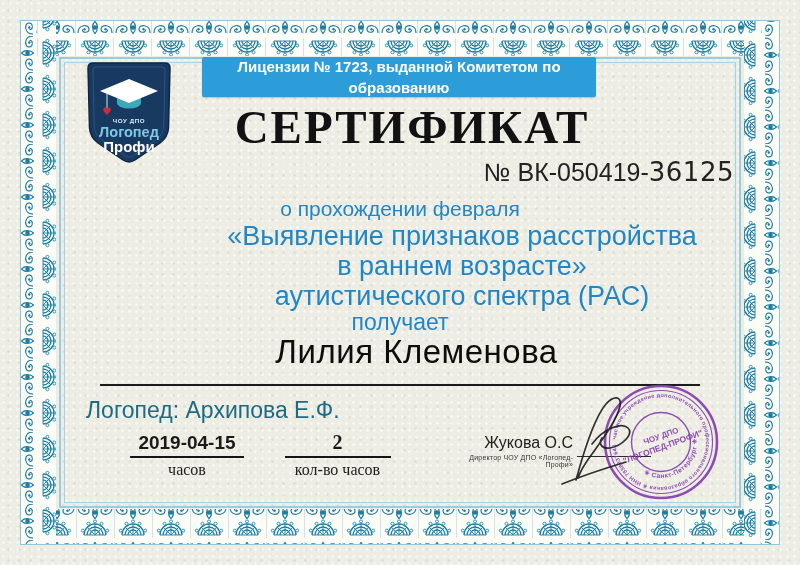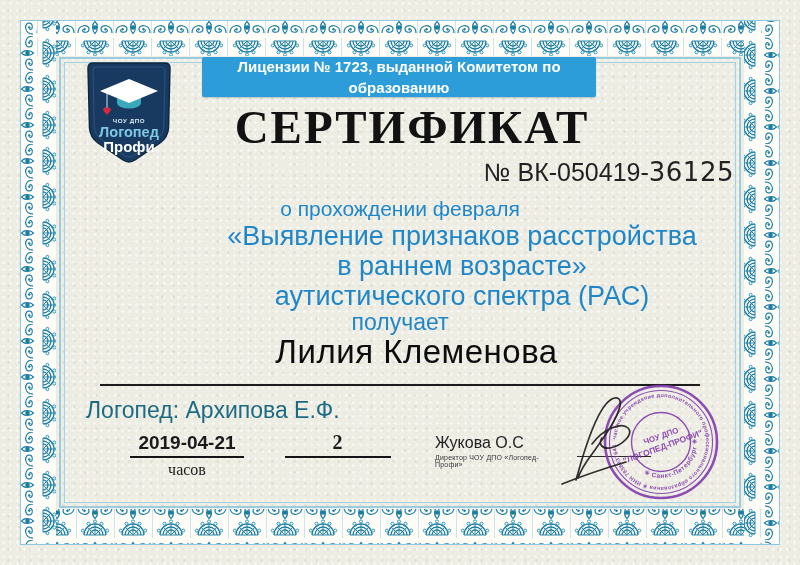--- a/index.html
+++ b/index.html
@@ -56,21 +56,21 @@
   .rule{left:100px;top:384px;width:600px;height:0;border-top:2px solid #1c1c1c;}
   .lecturer{left:86px;top:397px;font-size:23px;color:#1d6a83;}
   
   .blank{position:absolute;text-align:center;}
   .blank .val{font-size:19px;font-weight:bold;border-bottom:2px solid #151515;padding:0 8px 2px 8px;display:inline-block;min-width:90px;}
   .blank.hours .val{font-family:"Liberation Serif", serif;font-size:20px;}
   .blank .lbl{font-family:"Liberation Serif", serif;font-size:16px;color:#1c1c1c;margin-top:3px;}
   .blank.date{left:117px;top:432px;width:140px;}
   .blank.hours{left:280px;top:431px;width:115px;}
   
-  .signer{left:435px;top:434px;width:125px;text-align:left;}
+  .signer{left:448px;top:434px;width:125px;text-align:right;}
   .signer .sname{font-size:16px;color:#222;}
   .signer .srole{font-size:7px;color:#333;margin-top:2px;letter-spacing:.2px;}
   .sig-line{left:577px;top:456px;width:74px;height:0;border-top:1.5px solid #2a2a2a;}
   .stamp-svg{left:600px;top:381px;opacity:.92;}
   .signature-svg{left:548px;top:388px;}
 </style>
 </head>
 <body>
 
 <div class="cert">
@@ -166,26 +166,27 @@
 
   <div class="abs receives">получает</div>
 
   <div class="abs recipient">Лилия Клеменова</div>
 
   <div class="abs rule"></div>
 
   <div class="abs lecturer">Логопед: Архипова Е.Ф.</div>
 
   <div class="blank date">
-    <div class="val">2019-04-21</div>
+    <div class="val">2019-04-15</div>
     <div class="lbl">часов</div>
   </div>
 
   <div class="blank hours">
     <div class="val">2</div>
+    <div class="lbl">кол-во часов</div>
   </div>
 
   <div class="abs signer">
     <div class="sname">Жукова О.С</div>
     <div class="srole">Директор ЧОУ ДПО «Логопед-Профи»</div>
   </div>
   <div class="abs sig-line"></div>
 
   <svg class="abs stamp-svg" width="122" height="122" viewBox="0 0 122 122">
     <defs>

